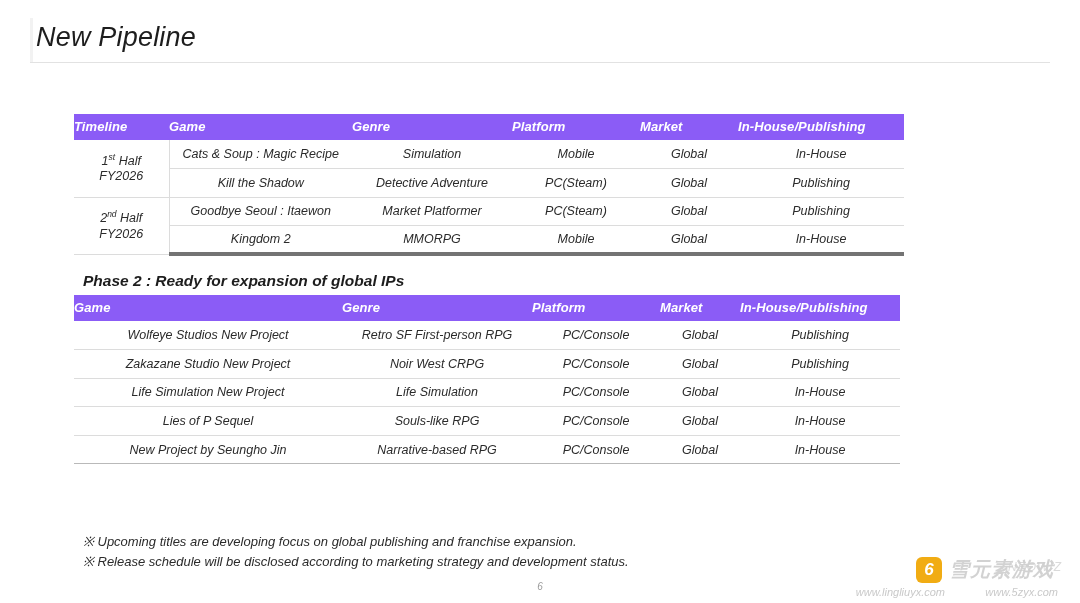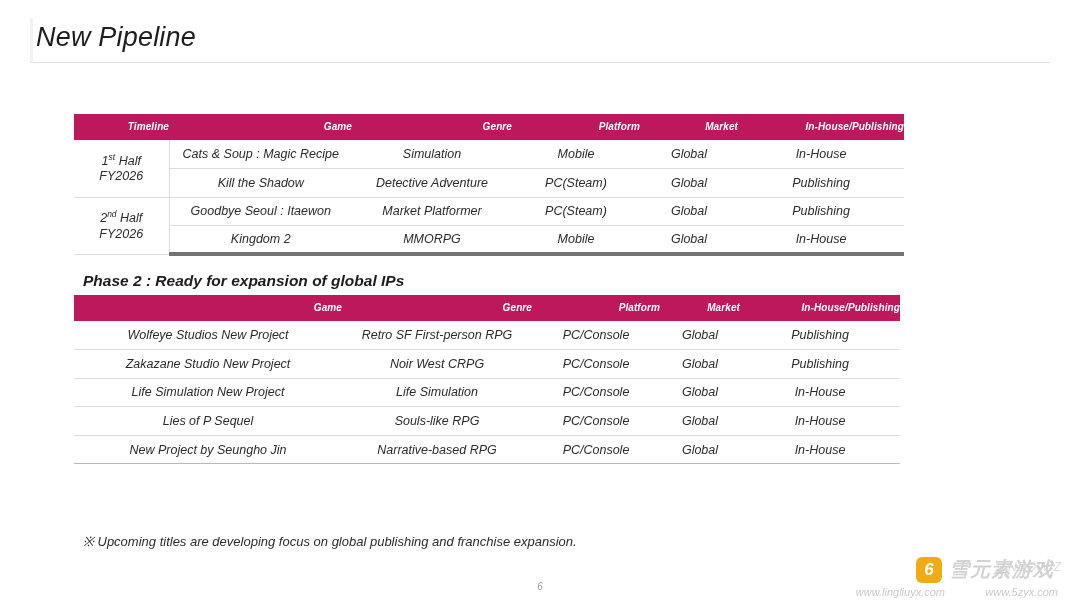--- a/index.html
+++ b/index.html
@@ -49,28 +49,28 @@
   table {
     border-collapse: collapse;
     position: absolute;
     font-size: 12.5px;
     color: #2a2a2a;
   }
   #table1 { left: 74px; top: 114px; width: 830px; }
   #table2 { left: 74px; top: 295px; width: 826px; }
 
   thead th {
-    background: #be185d;
+    background: #8b5cf6;
     color: #ffffff;
-    font-size: 10px;
+    font-size: 13px;
     font-weight: bold;
     height: 26px;
     line-height: 26px;
     padding: 0;
-    text-align: right;
+    text-align: left;
     letter-spacing: 0.1px;
   }
   tbody td {
     height: 28.6px;
     text-align: center;
     padding: 0 2px;
     border-bottom: 1px solid #dcdcdc;
     font-size: 12.5px;
     color: #2b2b2b;
     white-space: nowrap;
@@ -269,20 +269,21 @@
         <td>Narrative-based RPG</td>
         <td>PC/Console</td>
         <td>Global</td>
         <td>In-House</td>
       </tr>
     </tbody>
   </table>
 
   <div class="notes">
     <div>※ Upcoming titles are developing focus on global publishing and franchise expansion.</div>
+    <div>※ Release schedule will be disclosed according to marketing strategy and development status.</div>
   </div>
 
   <div class="page-num">6</div>
 
   <div class="wm-neowiz">NEOWIZ</div>
   <div class="wm-main">
     <div class="wm-logo">6</div>
     <div class="wm-text">雪元素游戏</div>
   </div>
   <div class="wm-url">www.lingliuyx.com</div>

